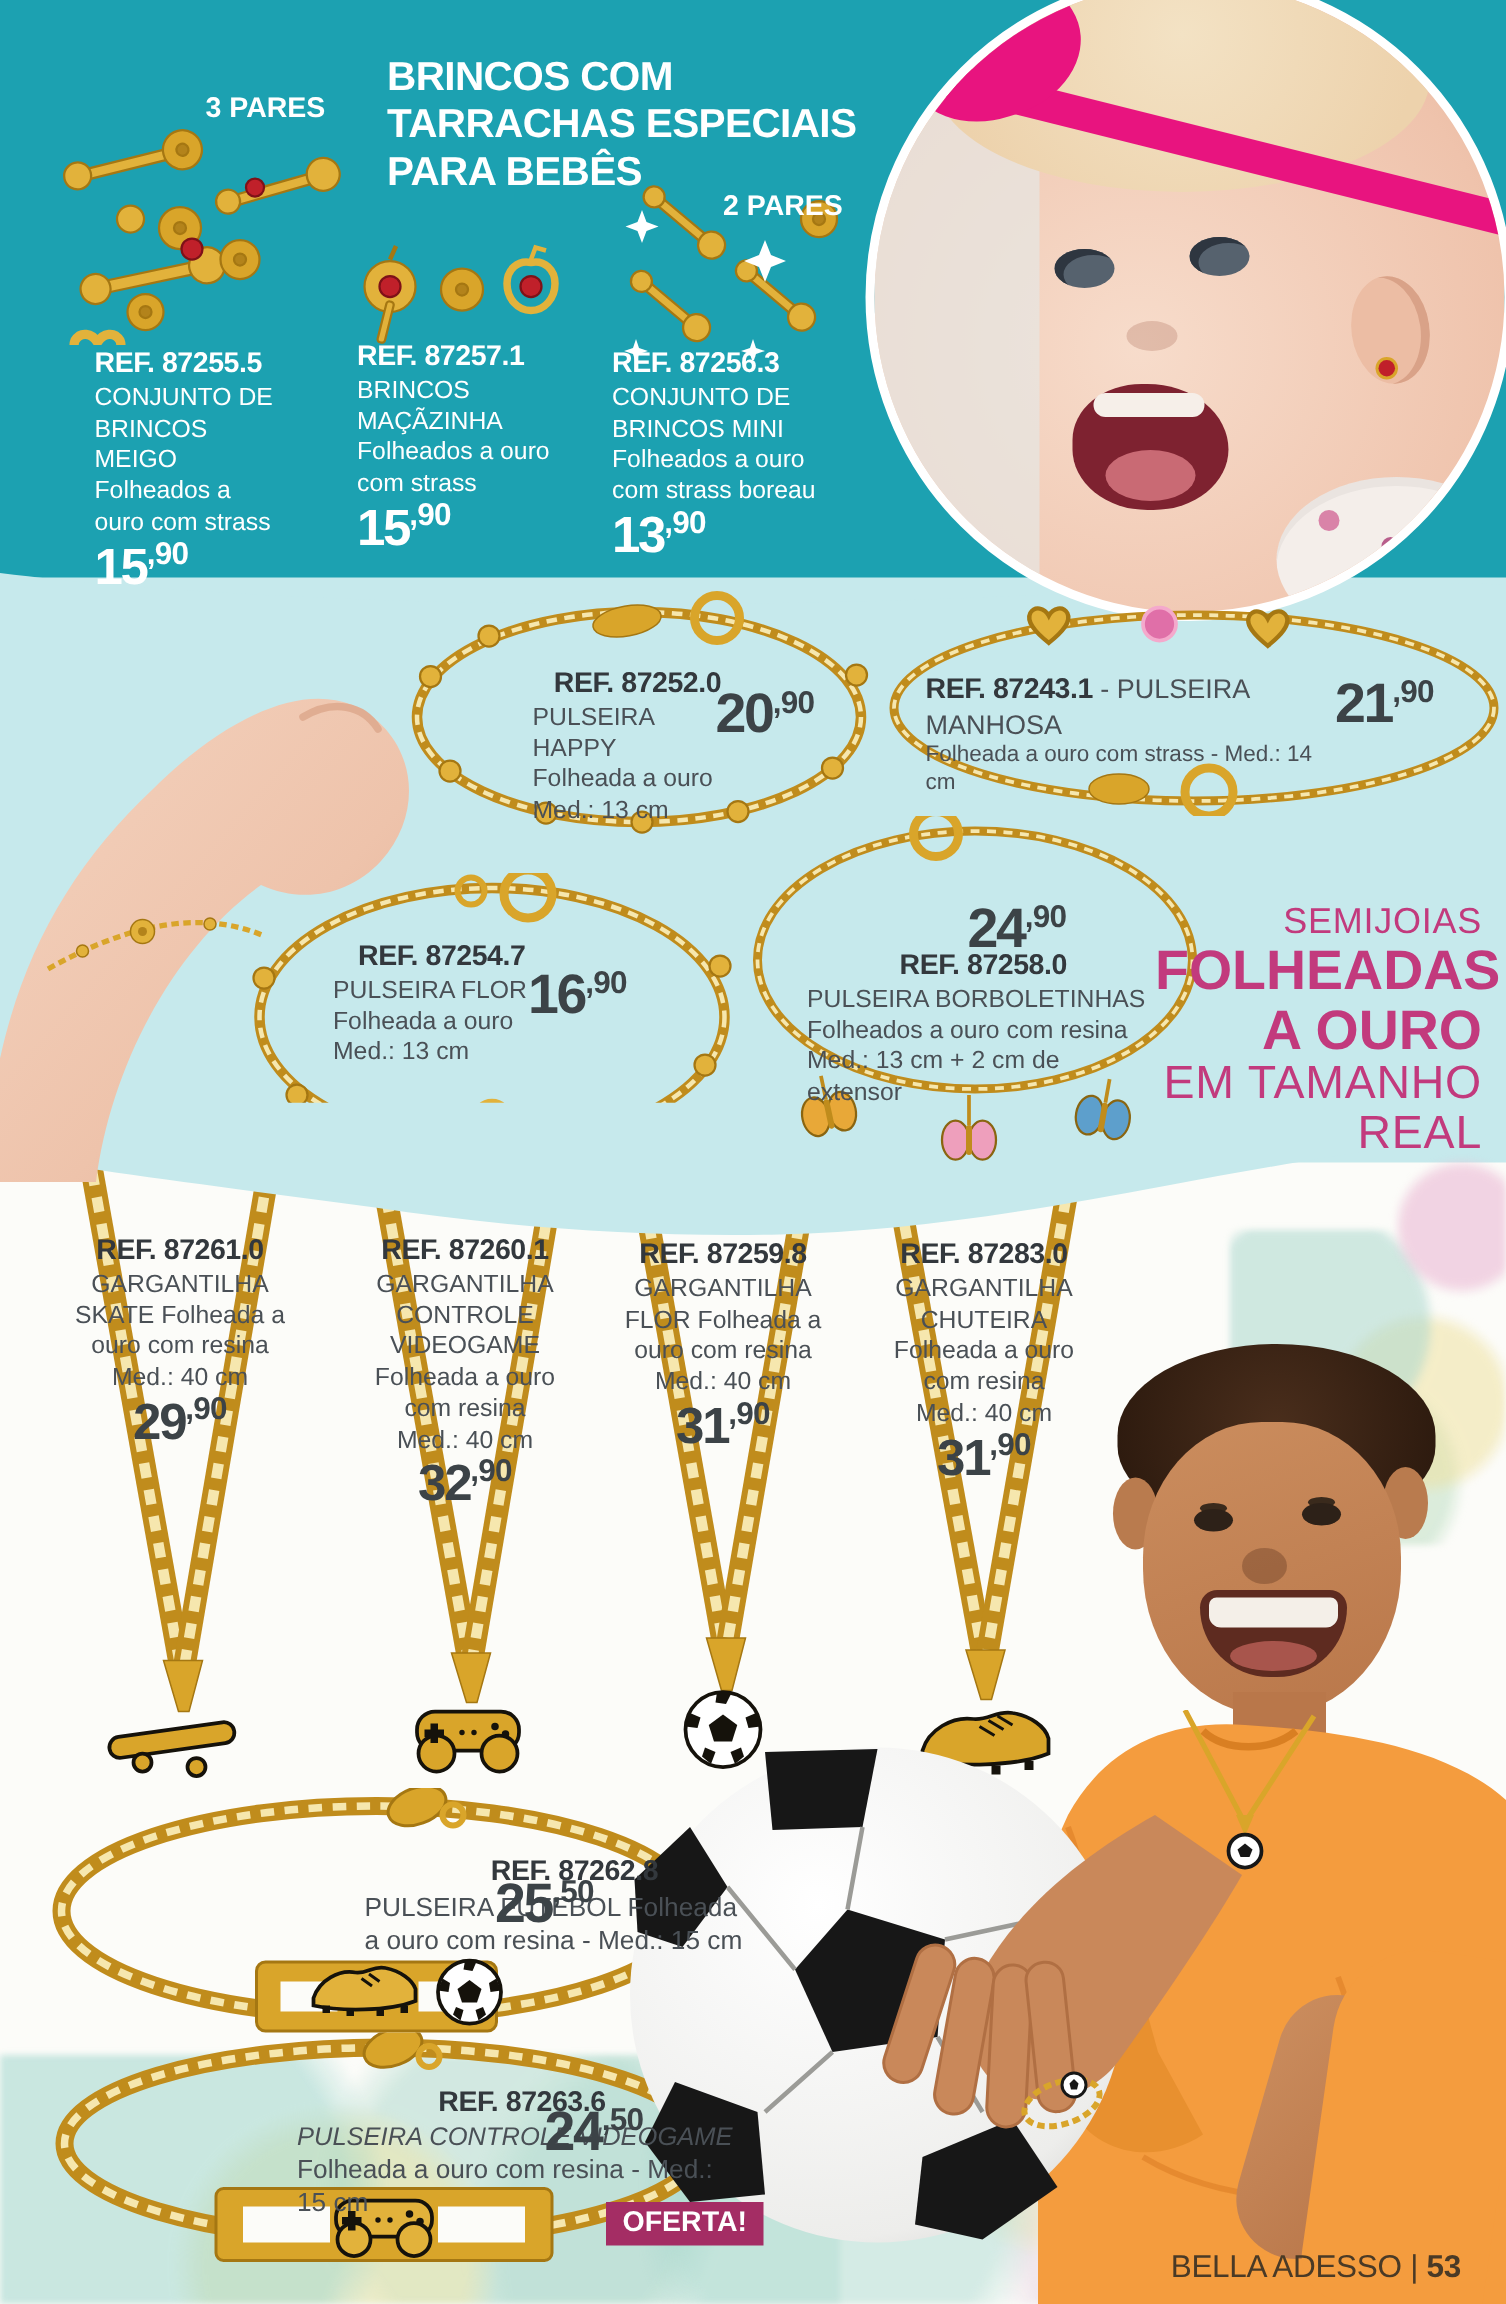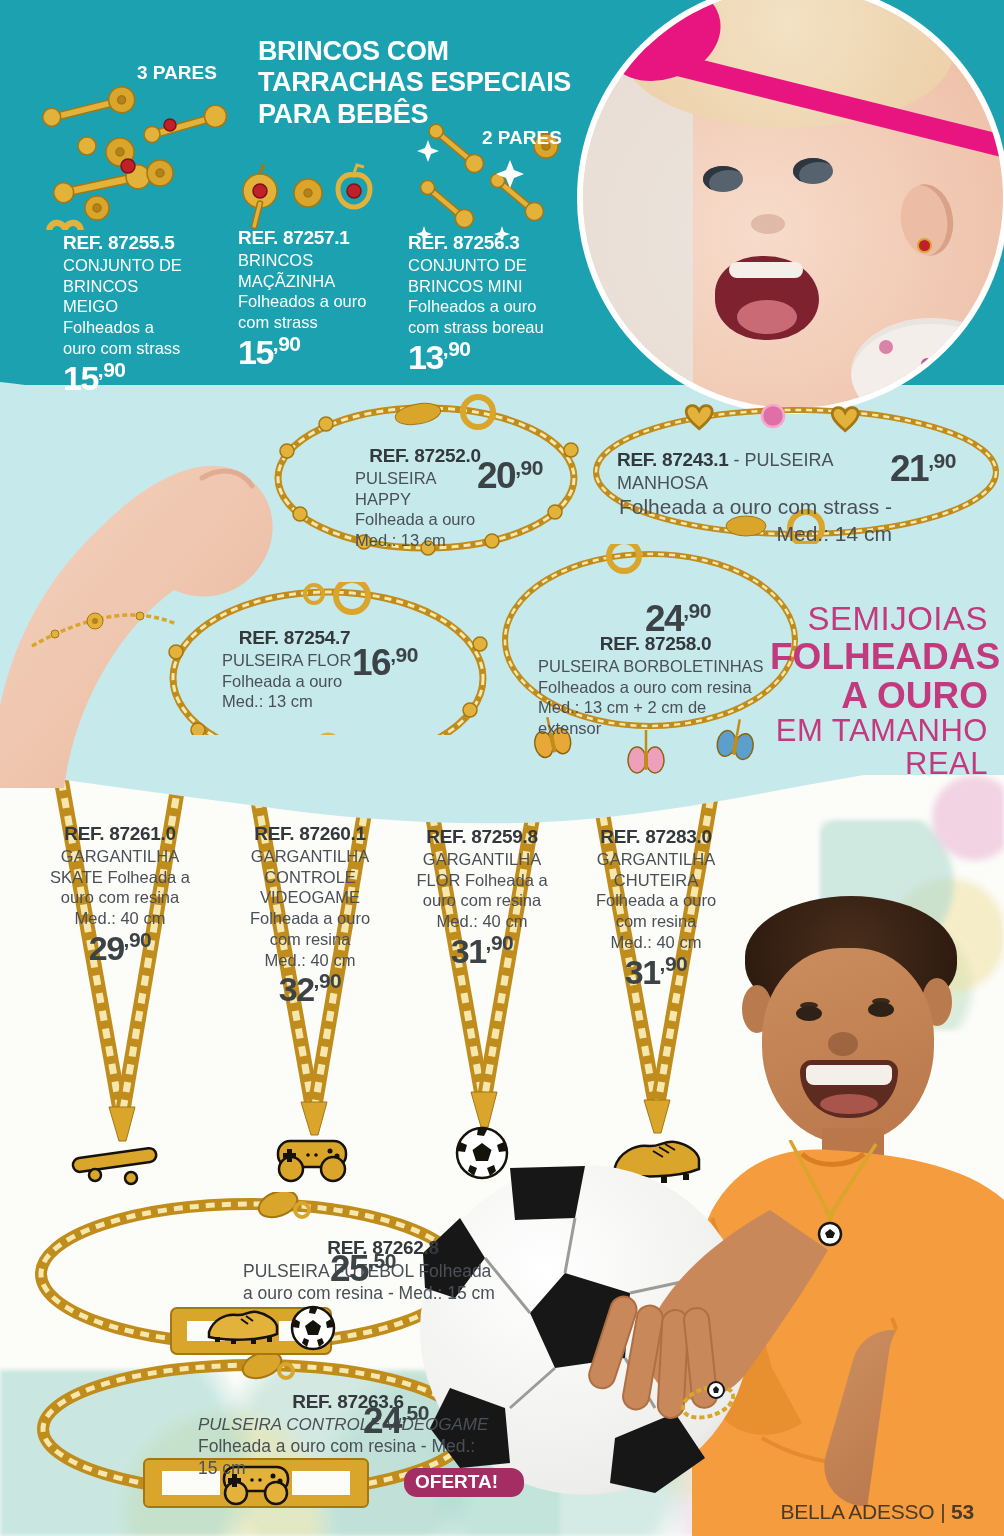--- a/index.html
+++ b/index.html
@@ -21,26 +21,26 @@
   .dark .txt{color:#4A5056;}
   .price{font-weight:bold;font-size:37px;letter-spacing:-1.5px;line-height:1;white-space:nowrap;}
   .price .c{font-size:21px;vertical-align:13px;letter-spacing:-0.5px;}
   .price.pw{color:#fff;}
   .price.pd{color:#3C4347;}
   .price.sm{font-size:34px;}
   .center{text-align:center;}
   .z5{z-index:5;} .z7{z-index:7;} .z8{z-index:8;}
   
   .tagline{text-align:right;color:#C23A7D;line-height:1.06;}
-  .tag-reg{font-size:33px;letter-spacing:0.5px;}
+  .tag-reg{font-size:24px;letter-spacing:0.5px;}
   .tag-bold{font-size:37px;font-weight:bold;letter-spacing:0;}
   .tag-light{font-size:31px;letter-spacing:0.5px;}
   
   .oferta{background:#A42D64;color:#fff;font-weight:bold;font-size:19px;
-          padding:3px 26px 4px 11px;letter-spacing:0;border-radius:13px;}
+          padding:3px 11px 4px 11px;letter-spacing:0;}
   .footer{font-size:21px;color:#4A3A26;letter-spacing:-0.2px;white-space:nowrap;}
   .footer .pg{font-weight:bold;}
   
   .baby-circle{left:577px;top:-18px;width:420px;height:420px;border-radius:50%;
       border:6px solid #fff;overflow:hidden;z-index:3;
       background:radial-gradient(circle at 42% 58%,#F7DCCB,#EFC3AC 72%,#E5B29A 100%);}
   .gray-wedge{left:-40px;top:0;width:150px;height:420px;background:#E7E5E2;opacity:.75;}
   .splash{pointer-events:none;}
 </style>
 </head>
@@ -291,21 +291,21 @@
   <div class="abs dark z8" style="left:355px;top:444px;width:140px;">
     <div class="ref">REF. 87252.0</div>
     <div class="txt">PULSEIRA HAPPY</div>
     <div class="txt">Folheada a ouro</div>
     <div class="txt">Med.: 13 cm</div>
   </div>
   <div class="abs price pd z8" style="left:477px;top:457px;"><span>20</span><span class="c">,90</span></div>
 
   <div class="abs dark z8" style="left:617px;top:448px;width:275px;">
     <div><span class="ref">REF. 87243.1</span><span class="txt" style="font-size:18px;"> - PULSEIRA MANHOSA</span></div>
-    <div class="txt" style="font-size:21px;text-align:right;">Folheada a ouro com strass - Med.: 14 cm</div>
+    <div class="txt" style="font-size:15px;">Folheada a ouro com strass - Med.: 14 cm</div>
   </div>
   <div class="abs price pd z8" style="left:890px;top:450px;"><span>21</span><span class="c">,90</span></div>
 
   <div class="abs dark z8" style="left:222px;top:626px;width:145px;">
     <div class="ref">REF. 87254.7</div>
     <div class="txt">PULSEIRA FLOR</div>
     <div class="txt">Folheada a ouro</div>
     <div class="txt">Med.: 13 cm</div>
   </div>
   <div class="abs price pd z8" style="left:352px;top:644px;"><span>16</span><span class="c">,90</span></div>

